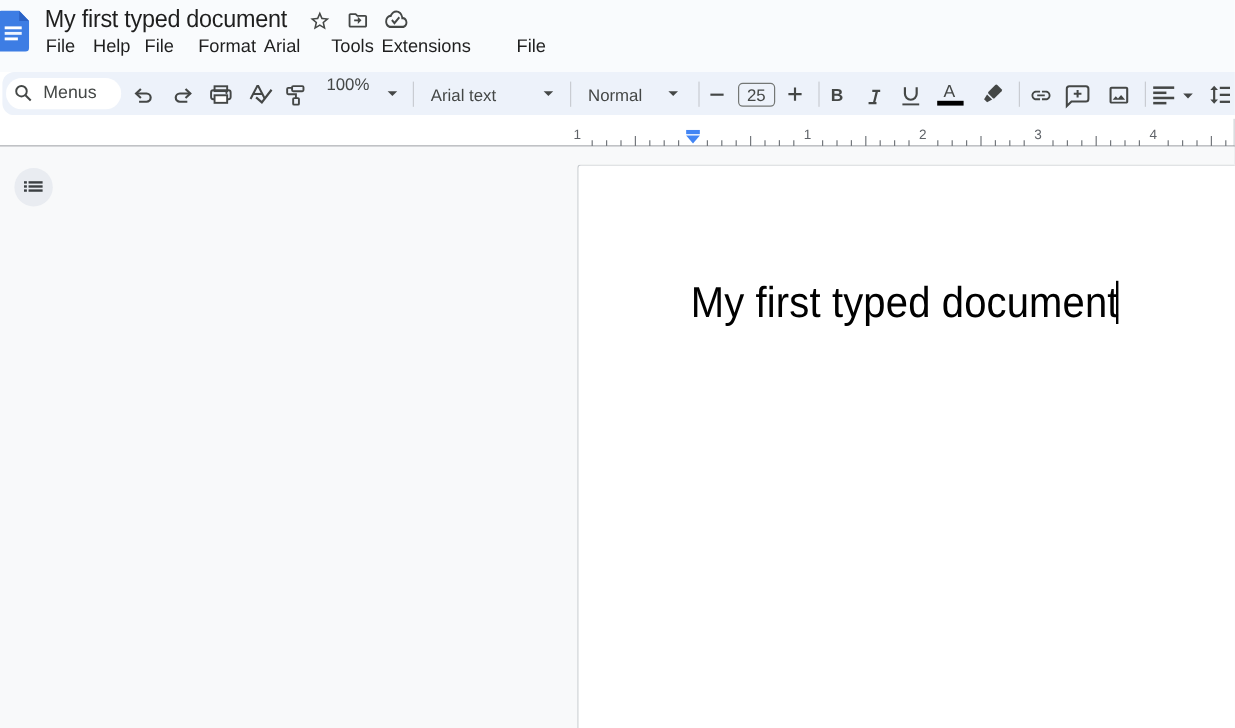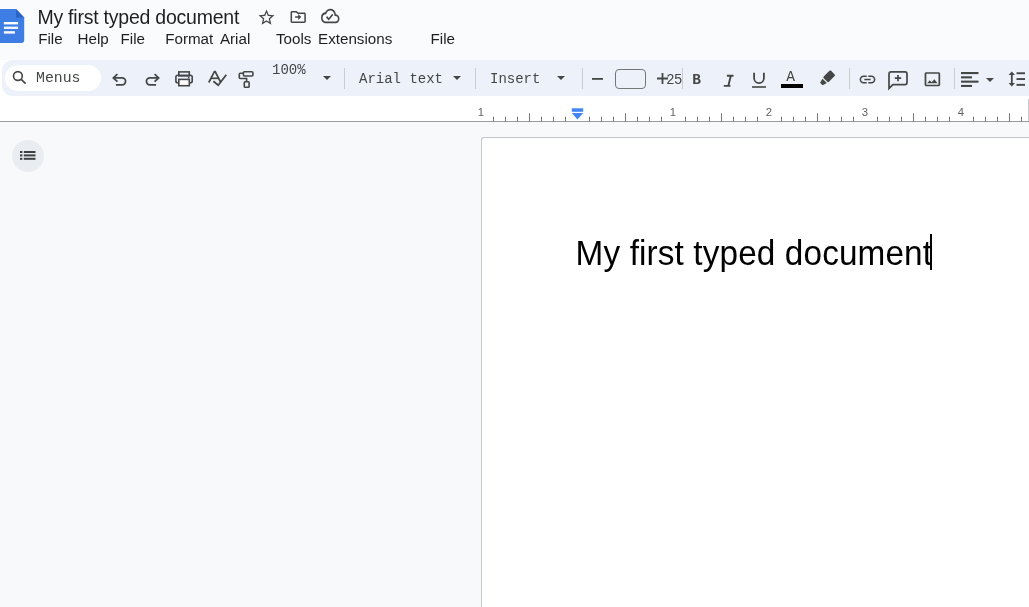--- a/index.html
+++ b/index.html
@@ -7,28 +7,28 @@
 body { font-family:"Liberation Sans", sans-serif; position:relative; overflow:hidden; background:#fff; }
 .abs { position:absolute; }
 .header { left:0; top:0; width:1029px; height:60px; background:#f9fbfd; }
 .toolbar { left:2px; top:60px; width:1040px; height:35.5px; background:#edf2fa; border-radius:10px; }
 .rulerstrip { left:0; top:95.5px; width:1029px; height:26.2px; background:#fff; }
 .canvas { left:0; top:121.7px; width:1029px; height:486px; background:#f8f9fa; }
 .page { left:481px; top:15.3px; width:549px; height:471px; background:#fff; border-top:1px solid #c3c7cb; border-left:1px solid #c3c7cb; border-top-left-radius:3px; }
 .title { left:37.4px; top:6.8px; font-size:19.5px; line-height:19.5px; color:#1f1f1f; letter-spacing:-0.23px; white-space:pre; transform:scaleY(1.06); transform-origin:0 0; }
 .menu { top:30.9px; font-size:15.2px; line-height:15.2px; color:#1f1f1f; white-space:pre; }
 .sep { top:67.5px; width:1px; height:21px; background:#c9ccd2; }
-.tbtxt { font-size:14px; color:#444746; line-height:14px; white-space:pre;font-family:Liberation Mono, monospace; }
+.tbtxt { font-size:14px; color:#444746; line-height:14px; white-space:pre; }
 .caret { width:0; height:0; border-left:4px solid transparent; border-right:4px solid transparent; border-top:4.5px solid #444746; }
 .menuspill { left:5px; top:64.5px; width:96px; height:26.5px; background:#fff; border-radius:13.5px; }
 .outbtn { left:11.5px; top:18px; width:32px; height:32px; border-radius:50%; background:#e9ecf1; }
 .doctext { left:575.6px; top:235.3px; transform:scaleY(1.08); transform-origin:0 0; font-size:33.3333px; line-height:33.3333px; letter-spacing:0.12px; color:#000; white-space:pre; }
 .cursor { left:929.5px; top:234.2px; width:2px; height:36px; background:#000; }
 .fsbox { left:614.5px; top:68.8px; width:31.5px; height:20.5px; border:1px solid #747775; border-radius:4px; }
-.fsnum { left:614.5px; top:72px; width:31.5px; text-align:center; font-size:14px; line-height:14px; color:#444746;margin-left:44px; }
+.fsnum { left:614.5px; top:72px; width:31.5px; text-align:center; font-size:14px; line-height:14px; color:#444746; }
 svg.ic { position:absolute; overflow:visible; }
 svg.ic path, svg.ic rect, svg.ic circle, svg.ic line { vector-effect:none; }
 .bold-b { font-size:14.5px; font-weight:bold; color:#444746; }
 </style>
 </head>
 <body>
 <div class="abs header"></div>
 <div class="abs toolbar"></div>
 <div class="abs rulerstrip"></div>
 
@@ -95,21 +95,21 @@
   <path d="M9.4 6.2 H6.3 a1 1 0 0 0 -1 1 v3.3 a1 1 0 0 0 1 1 H12.6 V14.8"></path>
   <rect x="10.3" y="14.8" width="4.8" height="5.4" rx="0.8"></rect>
 </svg>
 <div class="abs tbtxt" style="left:272px;top:63px">100%</div>
 <div class="abs caret" style="left:322.5px;top:76px"></div>
 
 <div class="abs sep" style="left:343.5px"></div>
 <div class="abs tbtxt" style="left:359px;top:71.5px">Arial text</div>
 <div class="abs caret" style="left:452.5px;top:76px"></div>
 <div class="abs sep" style="left:474.5px"></div>
-<div class="abs tbtxt" style="left:490px;top:71.5px">Insert</div>
+<div class="abs tbtxt" style="left:490px;top:71.5px">Normal</div>
 <div class="abs caret" style="left:557px;top:76px"></div>
 <div class="abs sep" style="left:581.5px"></div>
 
 <svg class="ic" style="left:591.5px;top:77.6px" width="11" height="2" viewBox="0 0 11 2">
     <rect width="11" height="1.8" fill="#444746"></rect>
   </svg>
 <div class="abs fsbox"></div>
 <div class="abs fsnum">25</div>
 <svg class="ic" style="left:656.5px;top:73px" width="11" height="11" viewBox="0 0 11 11" stroke="#444746" stroke-width="1.8" fill="none">
   <path d="M5.5 0 V11 M0 5.5 H11"></path>

